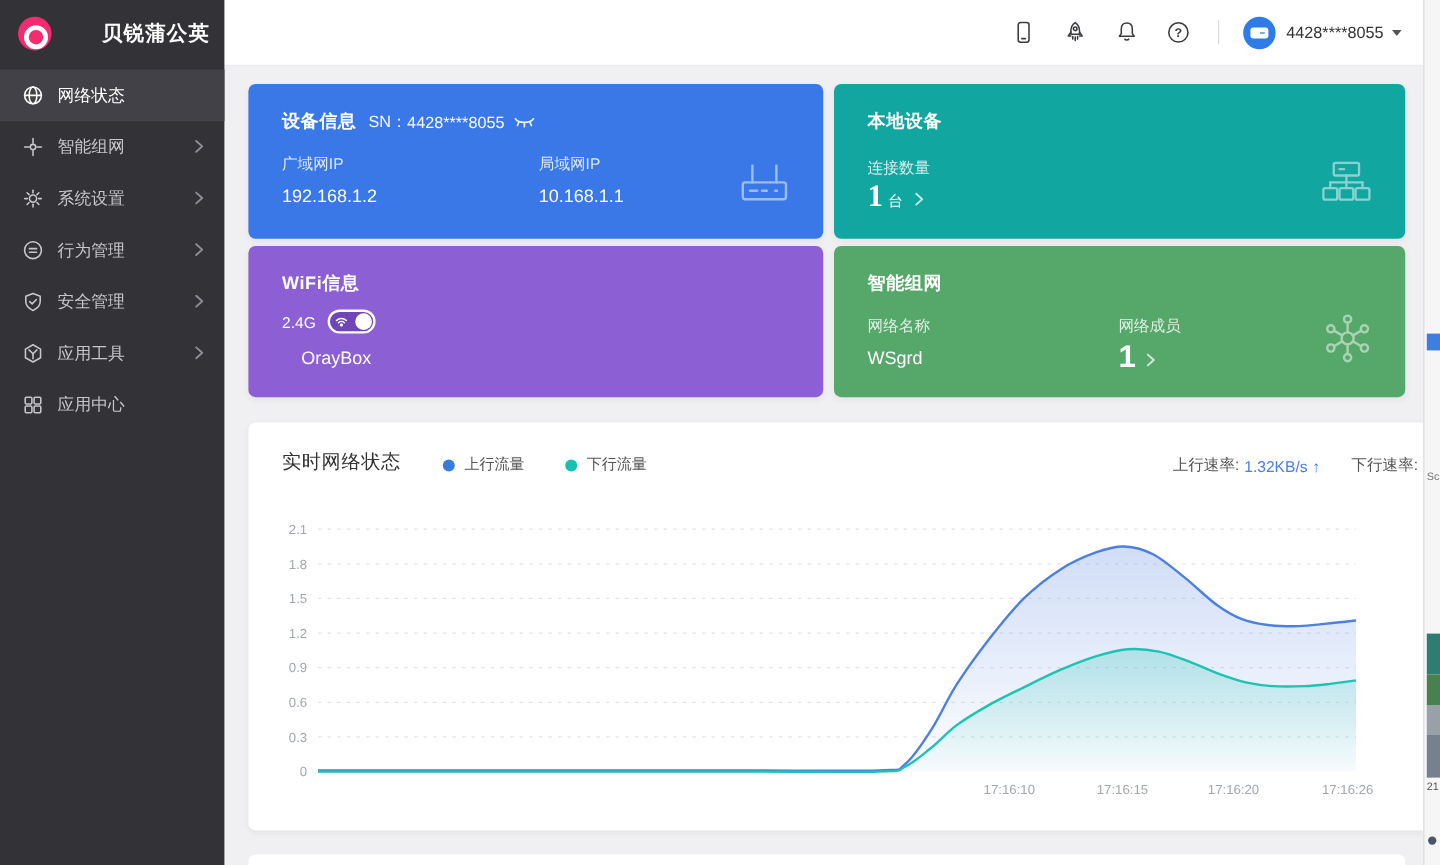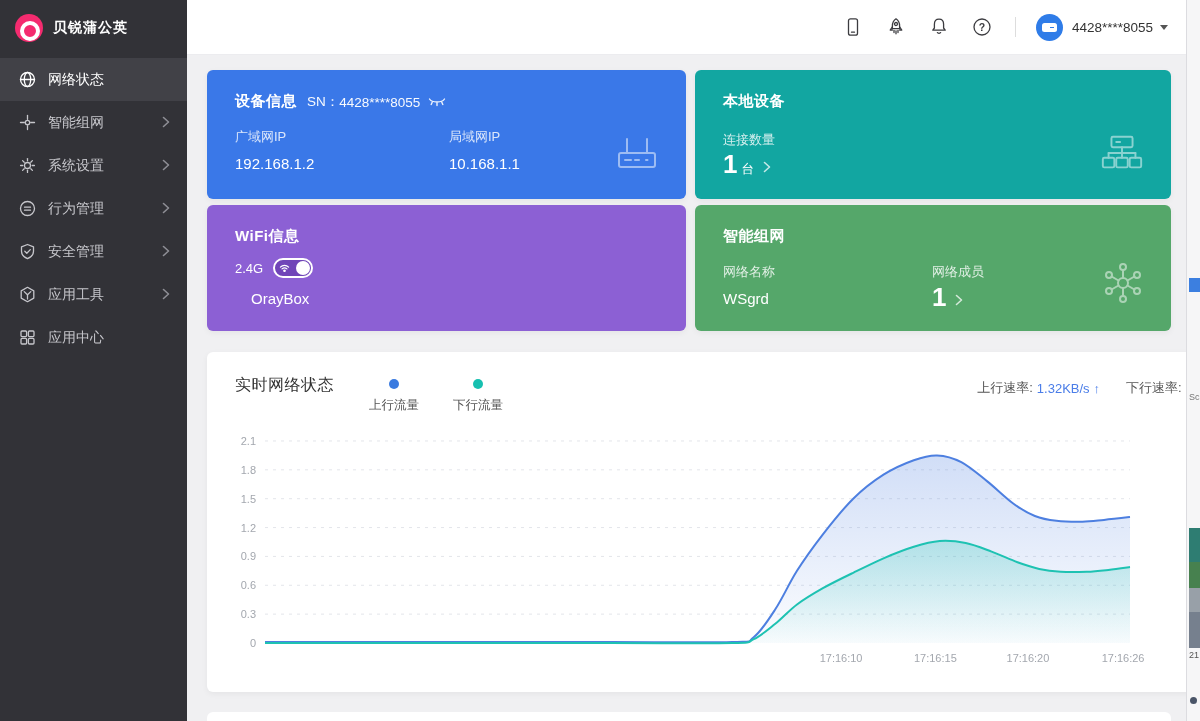--- a/index.html
+++ b/index.html
@@ -4,21 +4,21 @@
 <style>
   * { margin:0; padding:0; box-sizing:border-box; }
   body { font-family:"Liberation Sans","DejaVu Sans",sans-serif; background:#e9e9ec; }
   .screen { position:relative; width:1200px; height:721px; background:#f0f0f2; overflow:hidden; }
 
   
   .sidebar { position:absolute; left:0; top:0; width:187px; height:721px; background:#323237; z-index:5; }
   .logo-row { display:flex; align-items:center; gap:10px; padding:14px 0 14px 15px; height:55px; }
   .logo-mark { width:28px; height:28px; border-radius:50%; background:#f42b6f; position:relative; flex:0 0 auto; }
   .logo-mark::after { content:""; position:absolute; left:5px; top:7px; width:12px; height:12px; border:4px solid #fff; border-radius:50%; }
-  .brand { color:#fff; font-size:14px; font-weight:bold; letter-spacing:1px; white-space:nowrap; }
+  .brand { color:#fff; font-size:17px; font-weight:bold; letter-spacing:1px; white-space:nowrap;margin-left:32px; }
   .menu { position:absolute; top:58px; left:0; width:187px; }
   .menu-item { position:relative; height:43px; display:flex; align-items:center; gap:12px; padding-left:19px; color:#c6c6cb; font-size:14px; cursor:pointer;text-align:right; }
   .menu-item.active { background:#414147; color:#fff; }
   .menu-item svg { width:17px; height:17px; stroke:currentColor; fill:none; stroke-width:1.3; stroke-linecap:round; stroke-linejoin:round; flex:0 0 auto; }
   .menu-item .chev { position:absolute; right:17px; top:50%; transform:translateY(-50%); }
   .menu-item .chev svg { width:8px; height:12px; stroke:#8e8e95; stroke-width:1.6; }
 
   
   .header { position:absolute; left:187px; top:0; width:1013px; height:55px; background:#fff; border-bottom:1px solid #ececef; display:flex; align-items:center; justify-content:flex-end; padding-right:32px; z-index:4; }
   .hicon { width:20px; height:20px; margin-left:23px; color:#3c3c40; cursor:pointer; }
@@ -51,21 +51,21 @@
   .wifi-band-row { position:absolute; left:28px; top:53px; display:flex; align-items:center; gap:10px; font-size:13px; }
   .toggle { width:40px; height:20px; border-radius:11px; background:rgba(90,48,160,.55); border:2px solid #fff; position:relative; cursor:pointer; }
   .toggle .knob { position:absolute; right:1px; top:1px; width:14px; height:14px; border-radius:50%; background:#fff; }
   .toggle svg { position:absolute; left:4px; top:3px; width:11px; height:10px; stroke:#fff; fill:none; stroke-width:1.3; stroke-linecap:round; }
   .ssid { position:absolute; left:28px; top:85px; font-size:15px;margin-left:16px; }
 
   
   .chart-card { position:absolute; left:207px; top:352px; width:1066px; height:340px; background:#fff; border-radius:6px; box-shadow:0 2px 6px rgba(0,0,0,0.05); }
   .chart-title { position:absolute; left:28px; top:23px; font-size:16px; color:#333; letter-spacing:.5px; }
   .legend { position:absolute; left:162px; top:27px; display:flex; gap:34px; }
-  .legend-item { display:flex; align-items:center; gap:8px; font-size:12.5px; color:#555; cursor:pointer;flex-direction:column; }
+  .legend-item { display:flex; align-items:center; gap:8px; font-size:12.5px; color:#555; cursor:pointer; }
   .legend-dot { width:10px; height:10px; border-radius:50%; }
   .rates { position:absolute; right:24px; top:27px; display:flex; gap:26px; font-size:13px; color:#555; }
   .rate { display:flex; align-items:center; gap:4px; }
   .next-card { position:absolute; left:207px; top:712px; width:964px; height:9px; background:#fff; border-radius:6px 6px 0 0; }
 
   
   .edge-strip { position:absolute; left:1186px; top:0; width:14px; height:721px; background:#f6f6f7; border-left:1px solid #dcdce0; z-index:6; }
   .edge-strip .frag { position:absolute; left:2px; width:12px; }
   .edge-text { font-size:9px; color:#777; }
 
@@ -226,21 +226,21 @@
           <line x1="13" y1="2" x2="13" y2="16"></line>
           <line x1="33" y1="2" x2="33" y2="16"></line>
           <rect x="5" y="16" width="36" height="14" rx="2"></rect>
           <line x1="11" y1="23" x2="17" y2="23"></line>
           <line x1="21" y1="23" x2="25" y2="23"></line>
           <line x1="32" y1="23" x2="33.5" y2="23"></line>
         </svg>
     </span>
   </div>
 
-  <div class="card card-local" style="background: rgb(18, 166, 161);">
+  <div class="card card-local" style="background: rgb(18, 166, 161); font-family: Liberation Serif, serif;">
     <span class="card-title">本地设备</span>
     <span class="fld-label" style="left:28px; top:61px;">连接数量</span>
     <div class="big-count" style="left:28px; top:79px; position:absolute;">
       <span>1</span>
       <span class="unit">台</span>
       <span class="chev"><svg viewBox="0 0 8 12">
             <polyline points="1.5,1.5 6.5,6 1.5,10.5"></polyline>
           </svg></span>
     </div>
     <span class="card-art">

